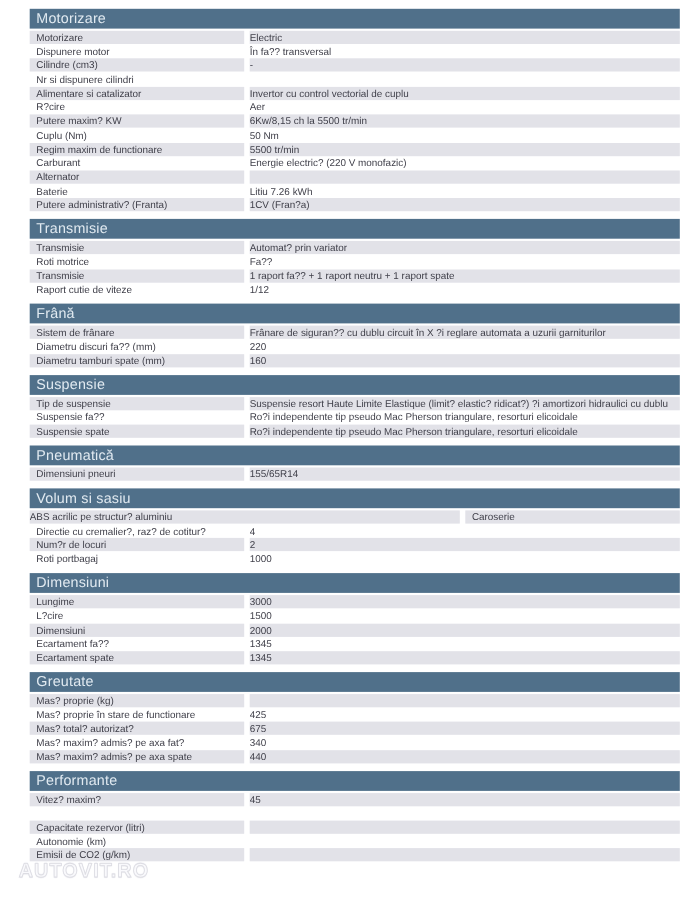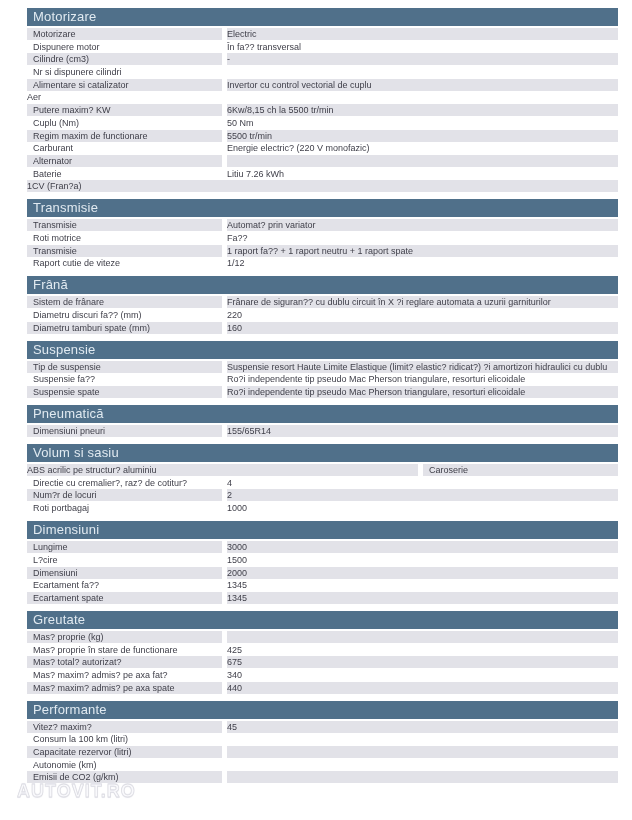--- a/index.html
+++ b/index.html
@@ -85,20 +85,21 @@
       </div>
       <div class="row">
         <div class="cell label">Nr si dispunere cilindri</div>
         <div class="cell value"></div>
       </div>
       <div class="row alt">
         <div class="cell label">Alimentare si catalizator</div>
         <div class="cell value">Invertor cu control vectorial de cuplu</div>
       </div>
       <div class="row">
+        <div class="cell label">R?cire</div>
         <div class="cell value">Aer</div>
       </div>
       <div class="row alt">
         <div class="cell label">Putere maxim? KW</div>
         <div class="cell value">6Kw/8,15 ch  la 5500 tr/min</div>
       </div>
       <div class="row">
         <div class="cell label">Cuplu (Nm)</div>
         <div class="cell value">50 Nm</div>
       </div>
@@ -112,20 +113,21 @@
       </div>
       <div class="row alt">
         <div class="cell label">Alternator</div>
         <div class="cell value"></div>
       </div>
       <div class="row">
         <div class="cell label">Baterie</div>
         <div class="cell value">Litiu 7.26 kWh</div>
       </div>
       <div class="row alt">
+        <div class="cell label">Putere administrativ? (Franta)</div>
         <div class="cell value">1CV (Fran?a)</div>
       </div>
     </div>
     <div class="section">
       <div class="section-header">Transmisie</div>
       <div class="row alt">
         <div class="cell label">Transmisie</div>
         <div class="cell value">Automat? prin variator</div>
       </div>
       <div class="row">
@@ -243,21 +245,20 @@
         <div class="cell value">440</div>
       </div>
     </div>
     <div class="section">
       <div class="section-header">Performante</div>
       <div class="row alt">
         <div class="cell label">Vitez? maxim?</div>
         <div class="cell value">45</div>
       </div>
       <div class="row">
-        <div class="cell label">Consum la 100 km (litri)</div>
         <div class="cell value"></div>
       </div>
       <div class="row alt">
         <div class="cell label">Capacitate rezervor (litri)</div>
         <div class="cell value"></div>
       </div>
       <div class="row">
         <div class="cell label">Autonomie (km)</div>
         <div class="cell value"></div>
       </div>

